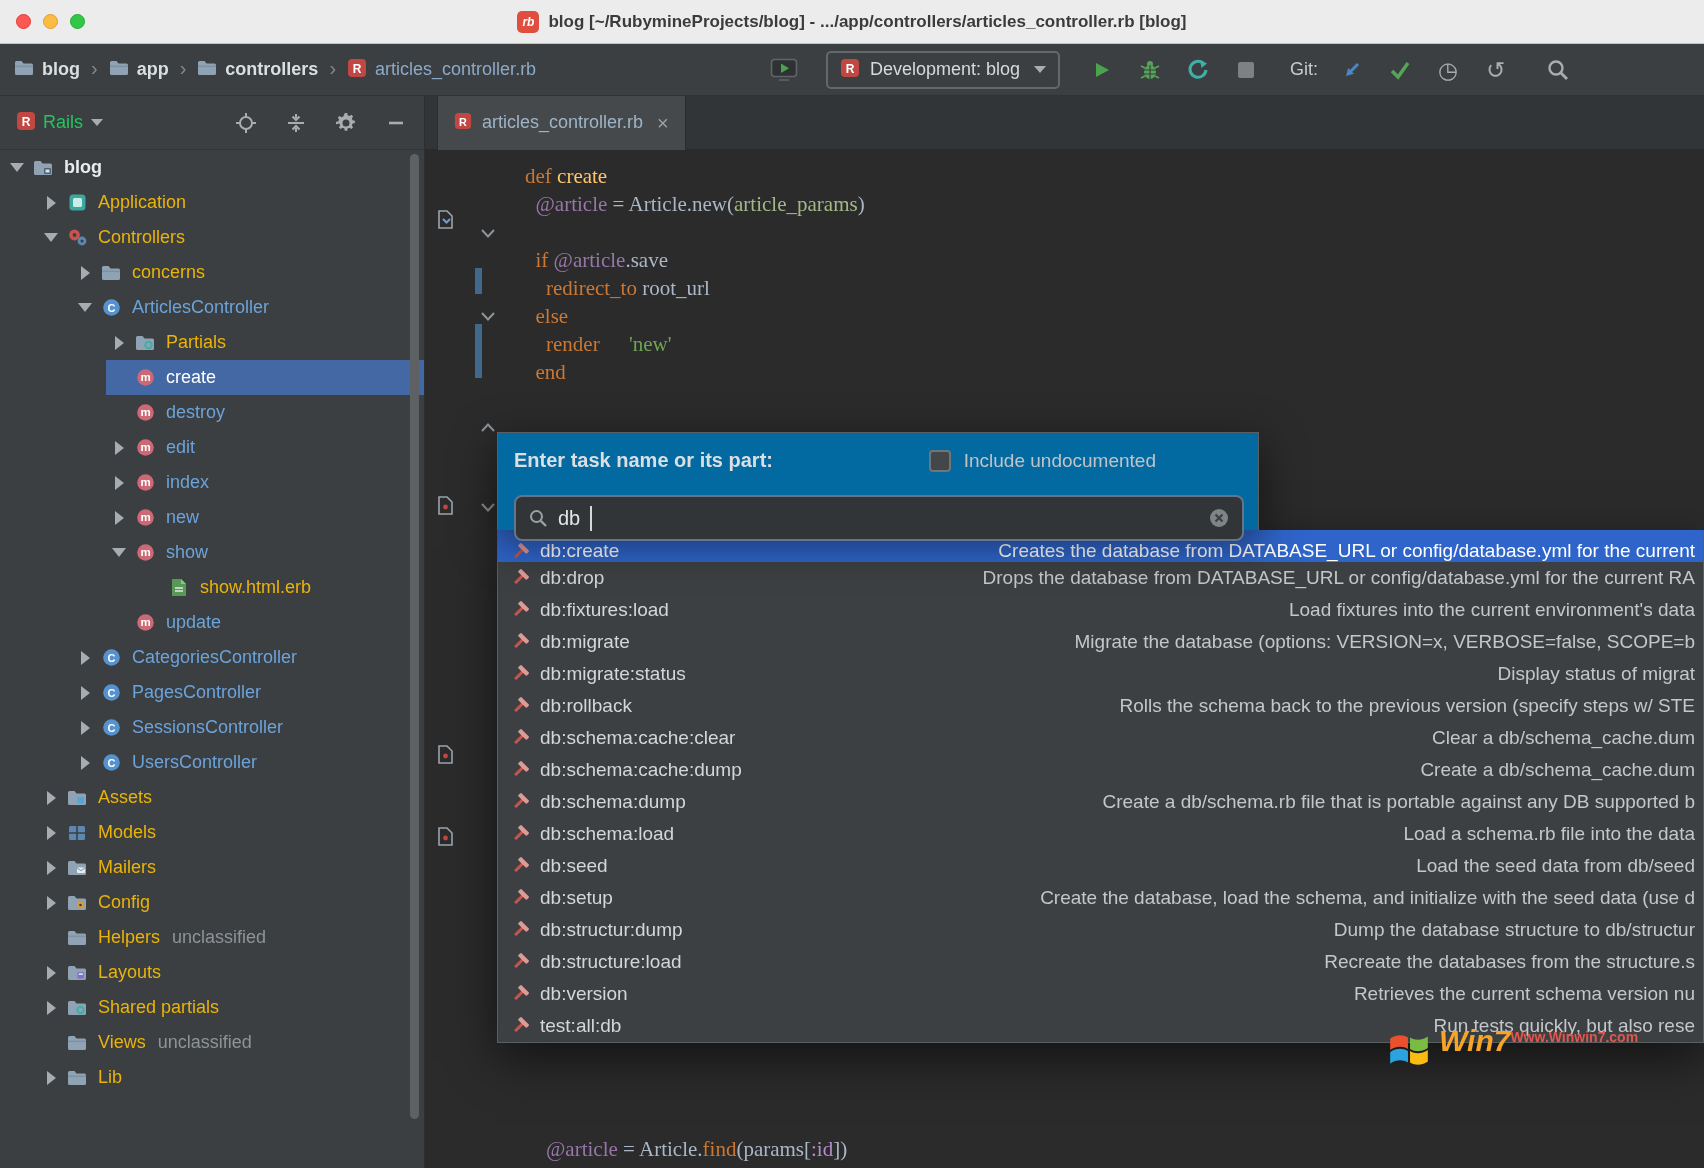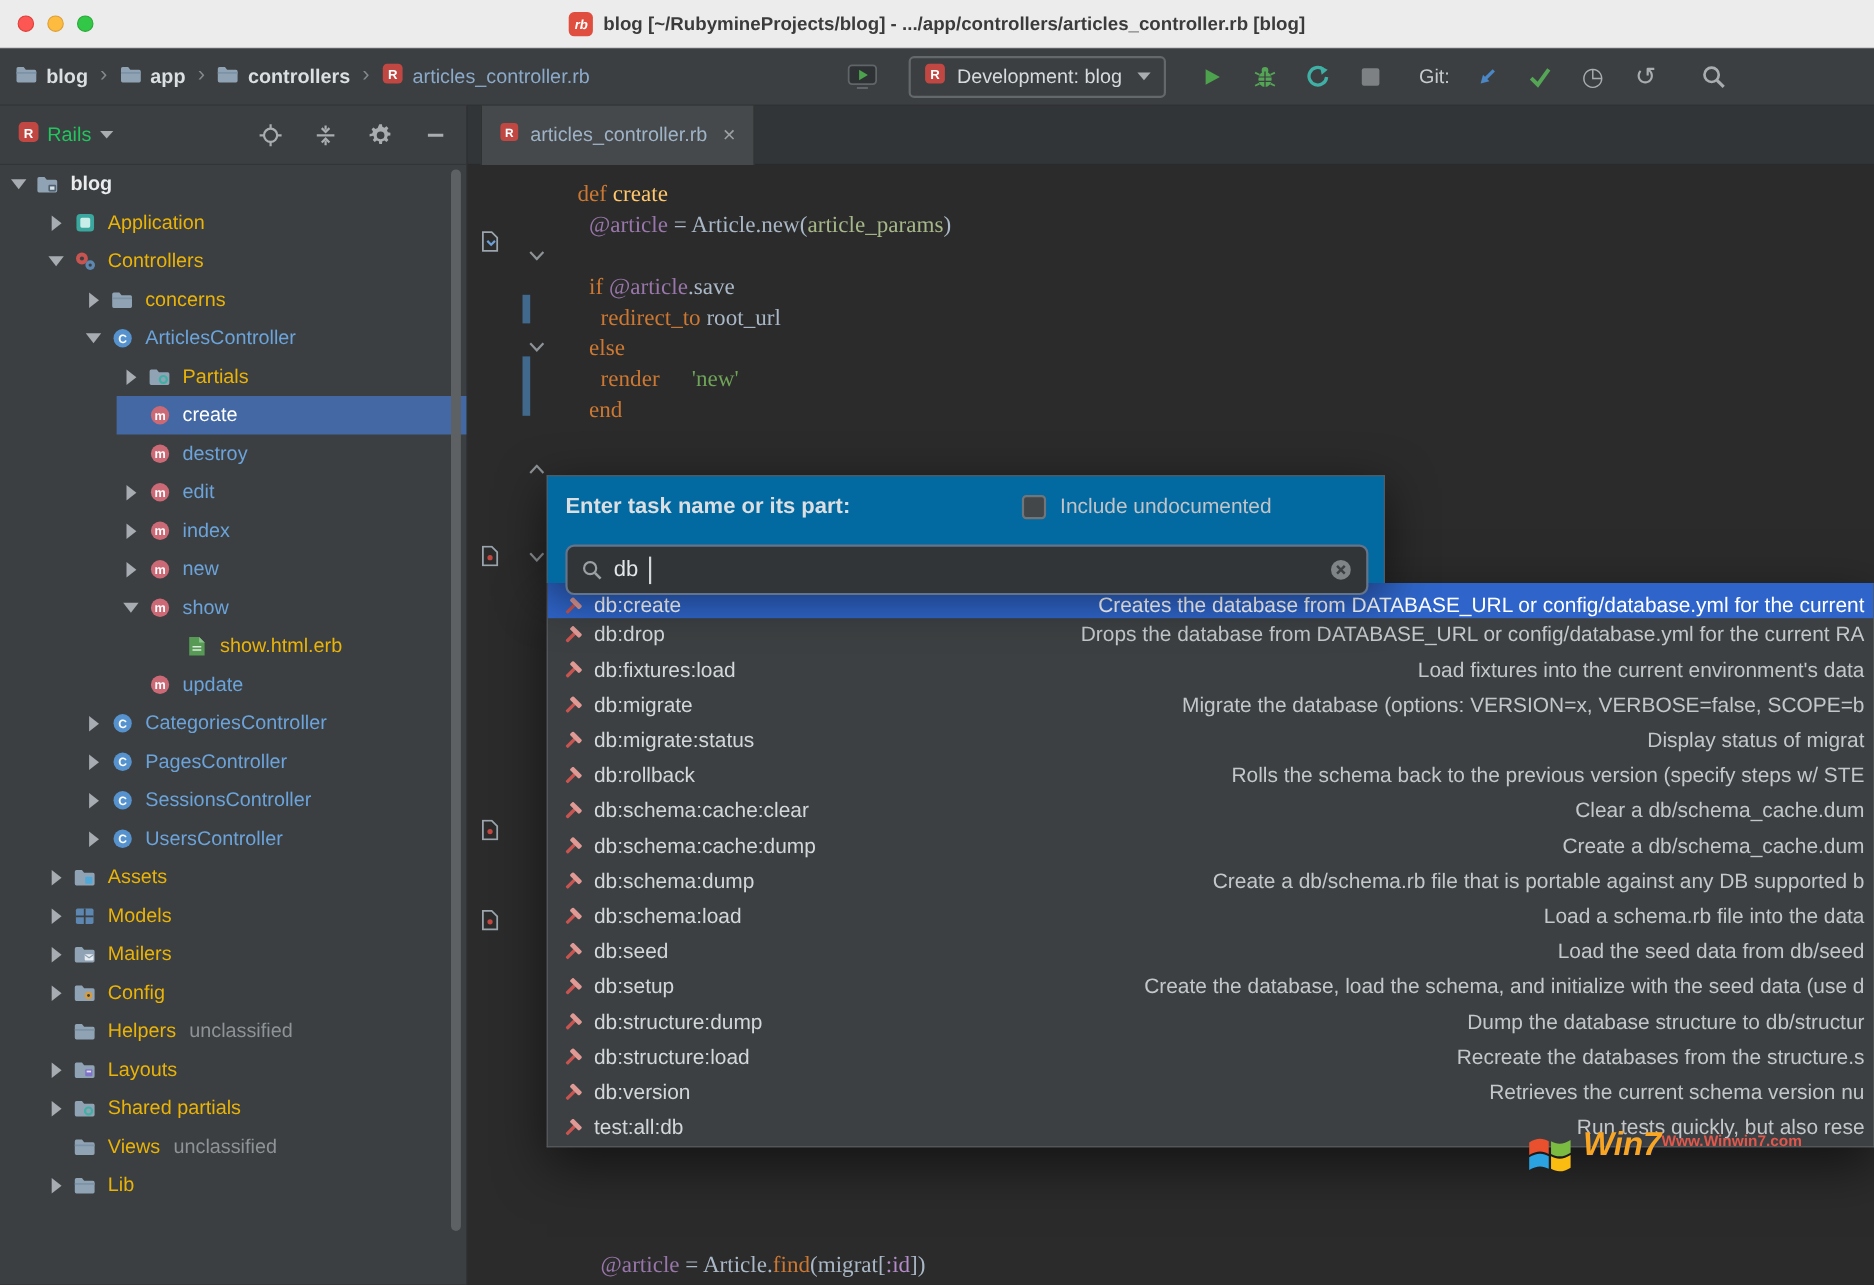--- a/index.html
+++ b/index.html
@@ -715,21 +715,21 @@
           <div class="code-line"><span class="tok-kw">def </span><span class="tok-defname">create</span></div>
           <div class="code-line"><span class="tok-pl">  </span><span class="tok-ivar">@article</span><span class="tok-pl"> = Article.new(</span><span class="tok-param">article_params</span><span class="tok-pl">)</span></div>
           <div class="code-line">&nbsp;</div>
           <div class="code-line"><span class="tok-pl">  </span><span class="tok-kw">if </span><span class="tok-ivar">@article</span><span class="tok-pl">.save</span></div>
           <div class="code-line"><span class="tok-pl">    </span><span class="tok-railskw">redirect_to </span><span class="tok-pl">root_url</span></div>
           <div class="code-line"><span class="tok-pl">  </span><span class="tok-kw">else</span></div>
           <div class="code-line"><span class="tok-pl">    </span><span class="tok-railskw">render </span><span class="tok-str">'new'</span></div>
           <div class="code-line"><span class="tok-pl">  </span><span class="tok-kw">end</span></div>
         </div>
       <div id="code-bottom">
-          <div class="code-line"><span class="tok-pl">    </span><span class="tok-ivar">@article</span><span class="tok-pl"> = Article.</span><span class="tok-railskw">find</span><span class="tok-pl">(migrat[</span><span class="tok-sym">:id</span><span class="tok-pl">])</span></div>
+          <div class="code-line"><span class="tok-pl">    </span><span class="tok-ivar">@article</span><span class="tok-pl"> = Article.</span><span class="tok-railskw">find</span><span class="tok-pl">(params[</span><span class="tok-sym">:id</span><span class="tok-pl">])</span></div>
           <div class="code-line"><span class="tok-pl">  </span><span class="tok-kw">end</span></div>
         </div>
     </div>
   </div>
 
   <div class="popup">
     <div class="popup-head">
       <div class="ph-row">
         <span class="ph-label">Enter task name or its part:</span>
         <span class="ph-check">
@@ -901,21 +901,21 @@
         </div>
         <div class="task-row">
           <span class="task-icon">
             <svg width="19" height="19" viewBox="0 0 19 19">
               <g transform="rotate(45 9.5 9.5)">
                 <rect x="8.2" y="3" width="3" height="13" rx="1" fill="#c75450"></rect>
                 <rect x="3.5" y="1.5" width="12" height="4.4" rx="1.2" fill="#e09a96"></rect>
               </g>
             </svg>
           </span>
-          <span class="task-name">db:structure:dump</span>
+          <span class="task-name">db:structur:dump</span>
           <span class="task-desc">Dump the database structure to db/structur</span>
         </div>
         <div class="task-row">
           <span class="task-icon">
             <svg width="19" height="19" viewBox="0 0 19 19">
               <g transform="rotate(45 9.5 9.5)">
                 <rect x="8.2" y="3" width="3" height="13" rx="1" fill="#c75450"></rect>
                 <rect x="3.5" y="1.5" width="12" height="4.4" rx="1.2" fill="#e09a96"></rect>
               </g>
             </svg>

